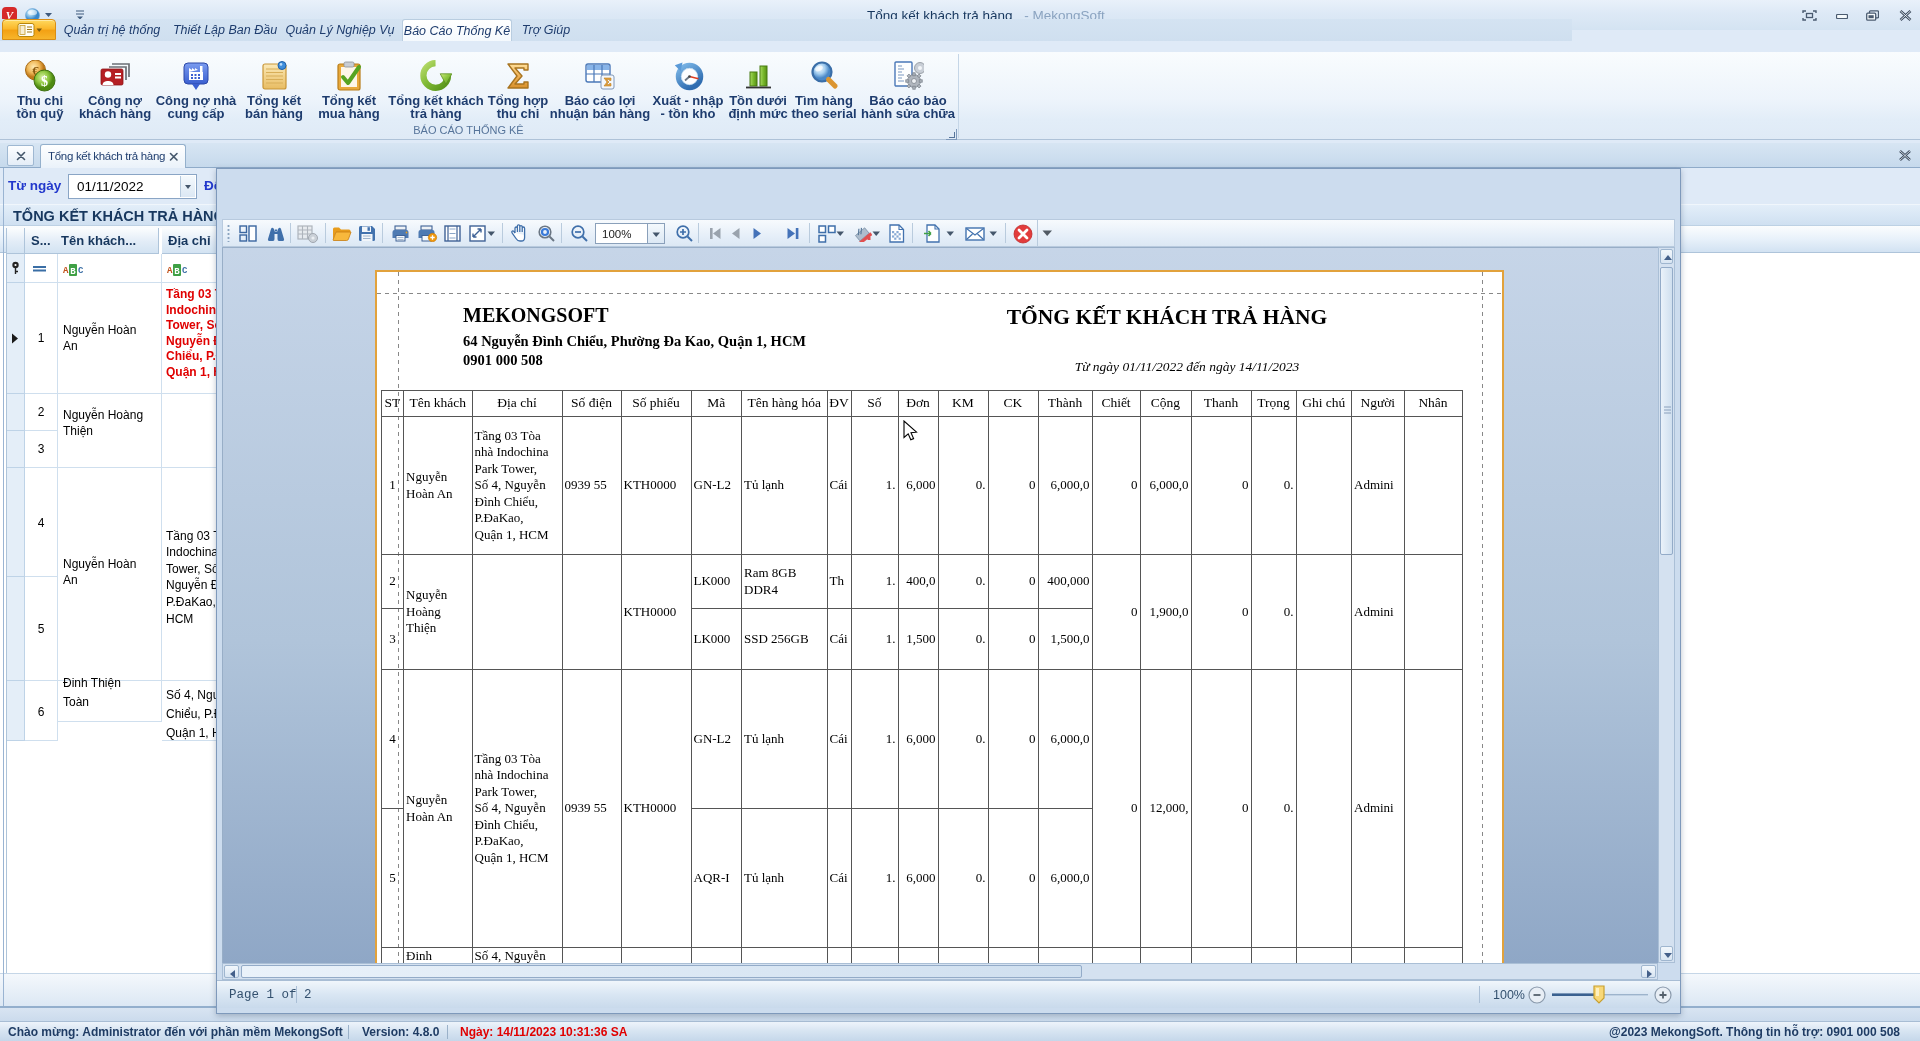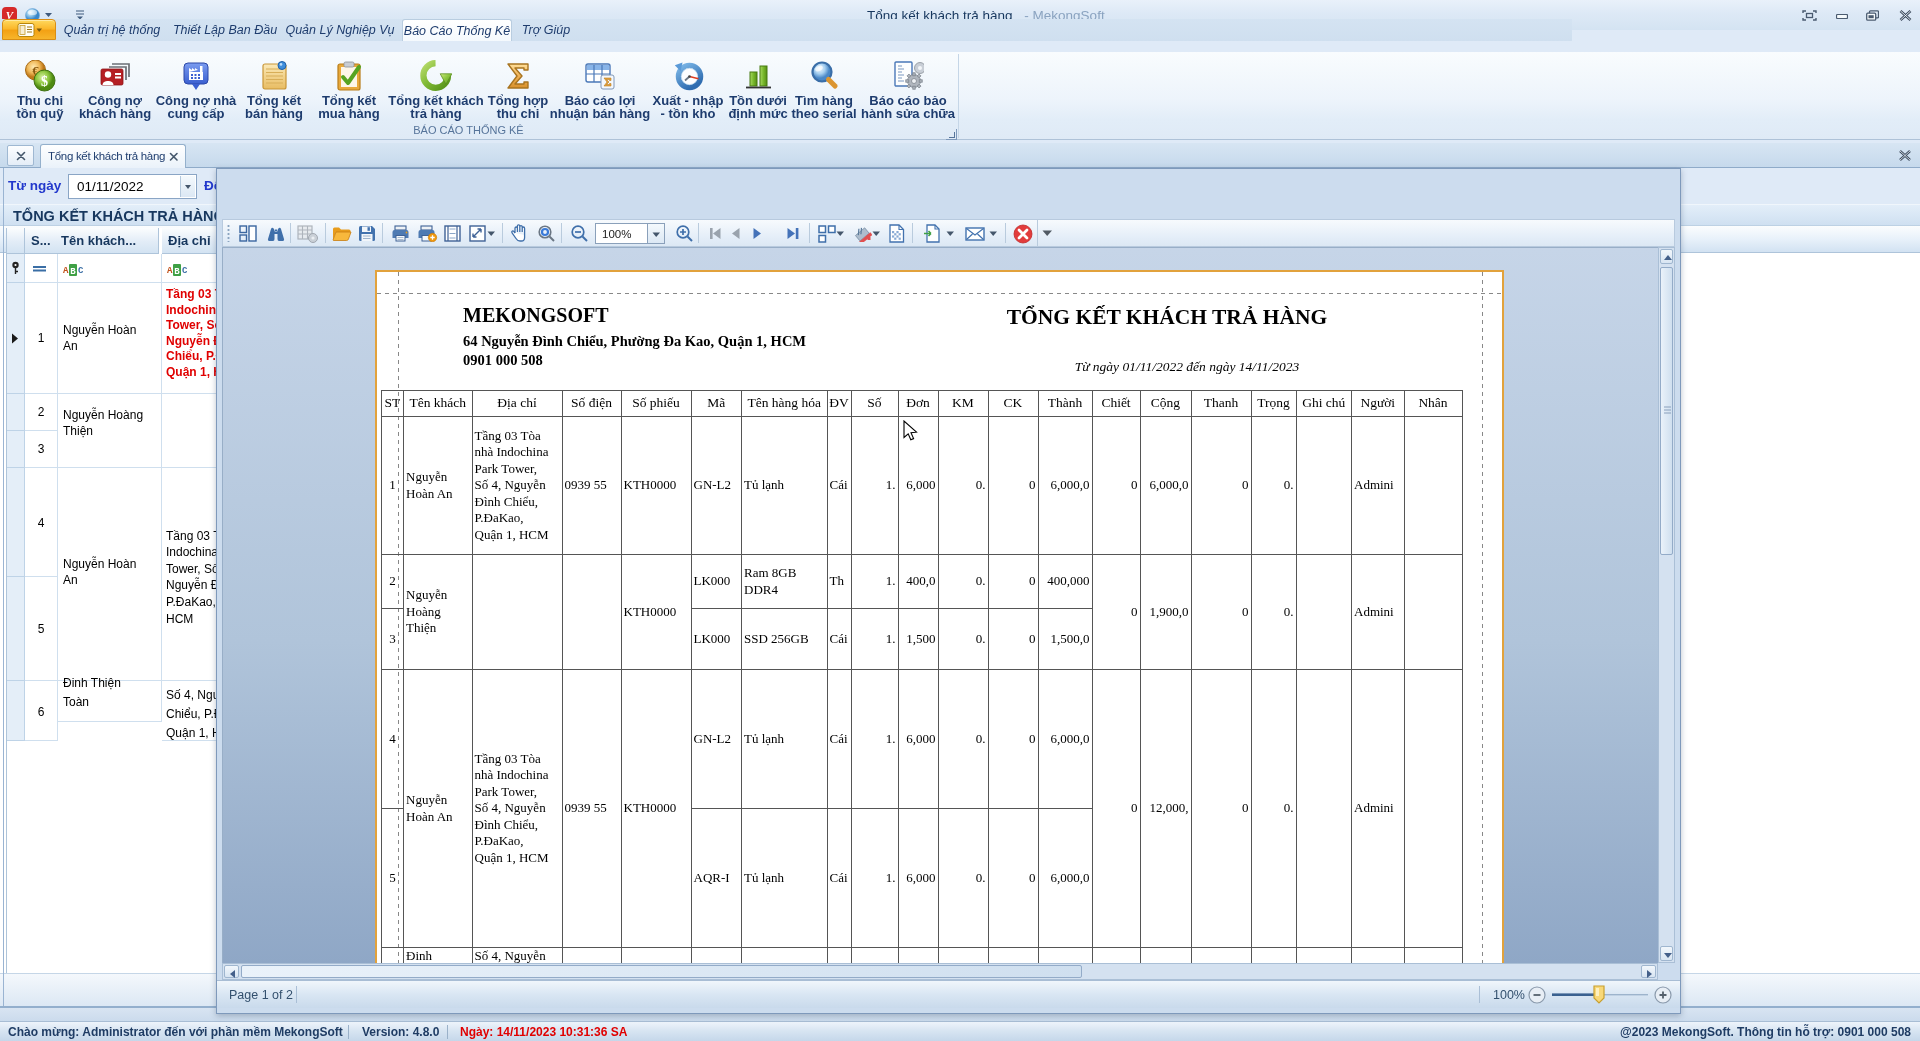--- a/index.html
+++ b/index.html
@@ -58,21 +58,21 @@
 #pmenu .mi{position:absolute;top:4px;font-size:12px;color:#1c3a5e;}
 #ptool{position:absolute;left:5px;top:50px;width:1453px;height:28px;background:linear-gradient(180deg,#f7fafd,#e3edf8 70%,#dce8f4);border:1px solid #b8cade;}
 .tsep{position:absolute;top:3px;width:1px;height:20px;background:#b9cbdd;}
 .grip{position:absolute;top:4px;width:3px;height:18px;background-image:radial-gradient(circle,#8aa4c0 1px,transparent 1.2px);background-size:3px 4px;}
 #pcontent{position:absolute;left:5px;top:78px;width:1436px;height:716px;background:linear-gradient(180deg,#c6d5e8 0%,#b0c4da 55%,#8fa7c6 100%);border-left:1px solid #98aec7;border-top:1px solid #98aec7;overflow:hidden;}
 #vscroll{position:absolute;left:1441px;top:78px;width:17px;height:716px;background:#d4e1f0;border:1px solid #aabfd6;}
 #hscroll{position:absolute;left:5px;top:794px;width:1436px;height:17px;background:#d4e1f0;border:1px solid #aabfd6;}
 .sbtn{position:absolute;background:linear-gradient(180deg,#f2f7fc,#d8e5f2);border:1px solid #9fb6cf;border-radius:2px;}
 .sthumb{position:absolute;background:linear-gradient(90deg,#eaf2fa,#cfdfef);border:1px solid #93abc8;border-radius:2px;}
 #pstatus{position:absolute;left:0;top:811px;width:1463px;height:28px;background:linear-gradient(180deg,#f0f6fb,#d9e6f3 50%,#c9daec);border-top:1px solid #a8bdd4;}
-#pstatus .pg{position:absolute;left:12px;top:7px;font-size:12.5px;color:#33506e;}
+#pstatus .pg{position:absolute;left:12px;top:7px;font-size:12.5px;color:#33506e;font-family:Liberation Mono, monospace;}
 #page{position:absolute;left:152px;top:22px;width:1129px;height:800px;background:#fff;border:2px solid #e2a23c;overflow:hidden;font-family:"Liberation Serif",serif;}
 .dashv{position:absolute;top:0;width:1px;height:694px;background-image:linear-gradient(180deg,#888 50%,transparent 50%);background-size:1px 8px;}
 .dashh{position:absolute;left:0;width:1125px;height:1px;background-image:linear-gradient(90deg,#888 50%,transparent 50%);background-size:8px 1px;}
 #rpt{position:absolute;left:4px;top:118px;border-collapse:collapse;table-layout:fixed;width:1081px;font-size:13px;line-height:16.4px;font-family:Liberation Serif, serif;}
 #rpt td{border:1px solid #555;padding:0 2px;overflow:hidden;vertical-align:middle;}
 #rpt .hd{text-align:center;font-size:13.5px;padding:0;white-space:nowrap;}
 #rpt .num{text-align:right;}
 #rpt .ctr{text-align:center;}
 
 #statusbar{position:absolute;left:0;top:1021px;width:1920px;height:20px;background:linear-gradient(180deg,#eef4fb 0%,#d8e5f2 45%,#c5d7ea 100%);border-top:1px solid #a8bdd4;font-size:12px;font-weight:bold;color:#1f3c64;}
@@ -873,14 +873,14 @@
 <svg class="abs" style="left:903px;top:420px;z-index:9;" width="20" height="24">
     <path d="M1 1 L1 17.5 L5.2 13.8 L7.8 19.8 L10.6 18.6 L8 12.8 L13.5 12.2 Z" fill="#fff" stroke="#000" stroke-width="1.1"></path>
   </svg>
 <div style="position:absolute;left:0;top:1008px;width:1920px;height:13px;background:linear-gradient(180deg,#d8e4f2,#cbdbec);"></div>
 <div id="statusbar">
  <span style="position:absolute;left:8px;top:3px;">Chào mừng: Administrator đến với phần mềm MekongSoft</span>
  <div class="sep" style="left:348px;"></div>
  <span style="position:absolute;left:362px;top:3px;">Version: 4.8.0</span>
  <div class="sep" style="left:447px;"></div>
  <span style="position:absolute;left:460px;top:3px;color:#e00000;">Ngày: 14/11/2023 10:31:36 SA</span>
- <span style="position:absolute;right:9px;top:3px;">@2023 MekongSoft. Thông tin hỗ trợ: 0901 000 508</span>
+ <span style="position:absolute;right:20px;top:3px;">@2023 MekongSoft. Thông tin hỗ trợ: 0901 000 508</span>
 </div>
 
 </body></html>

